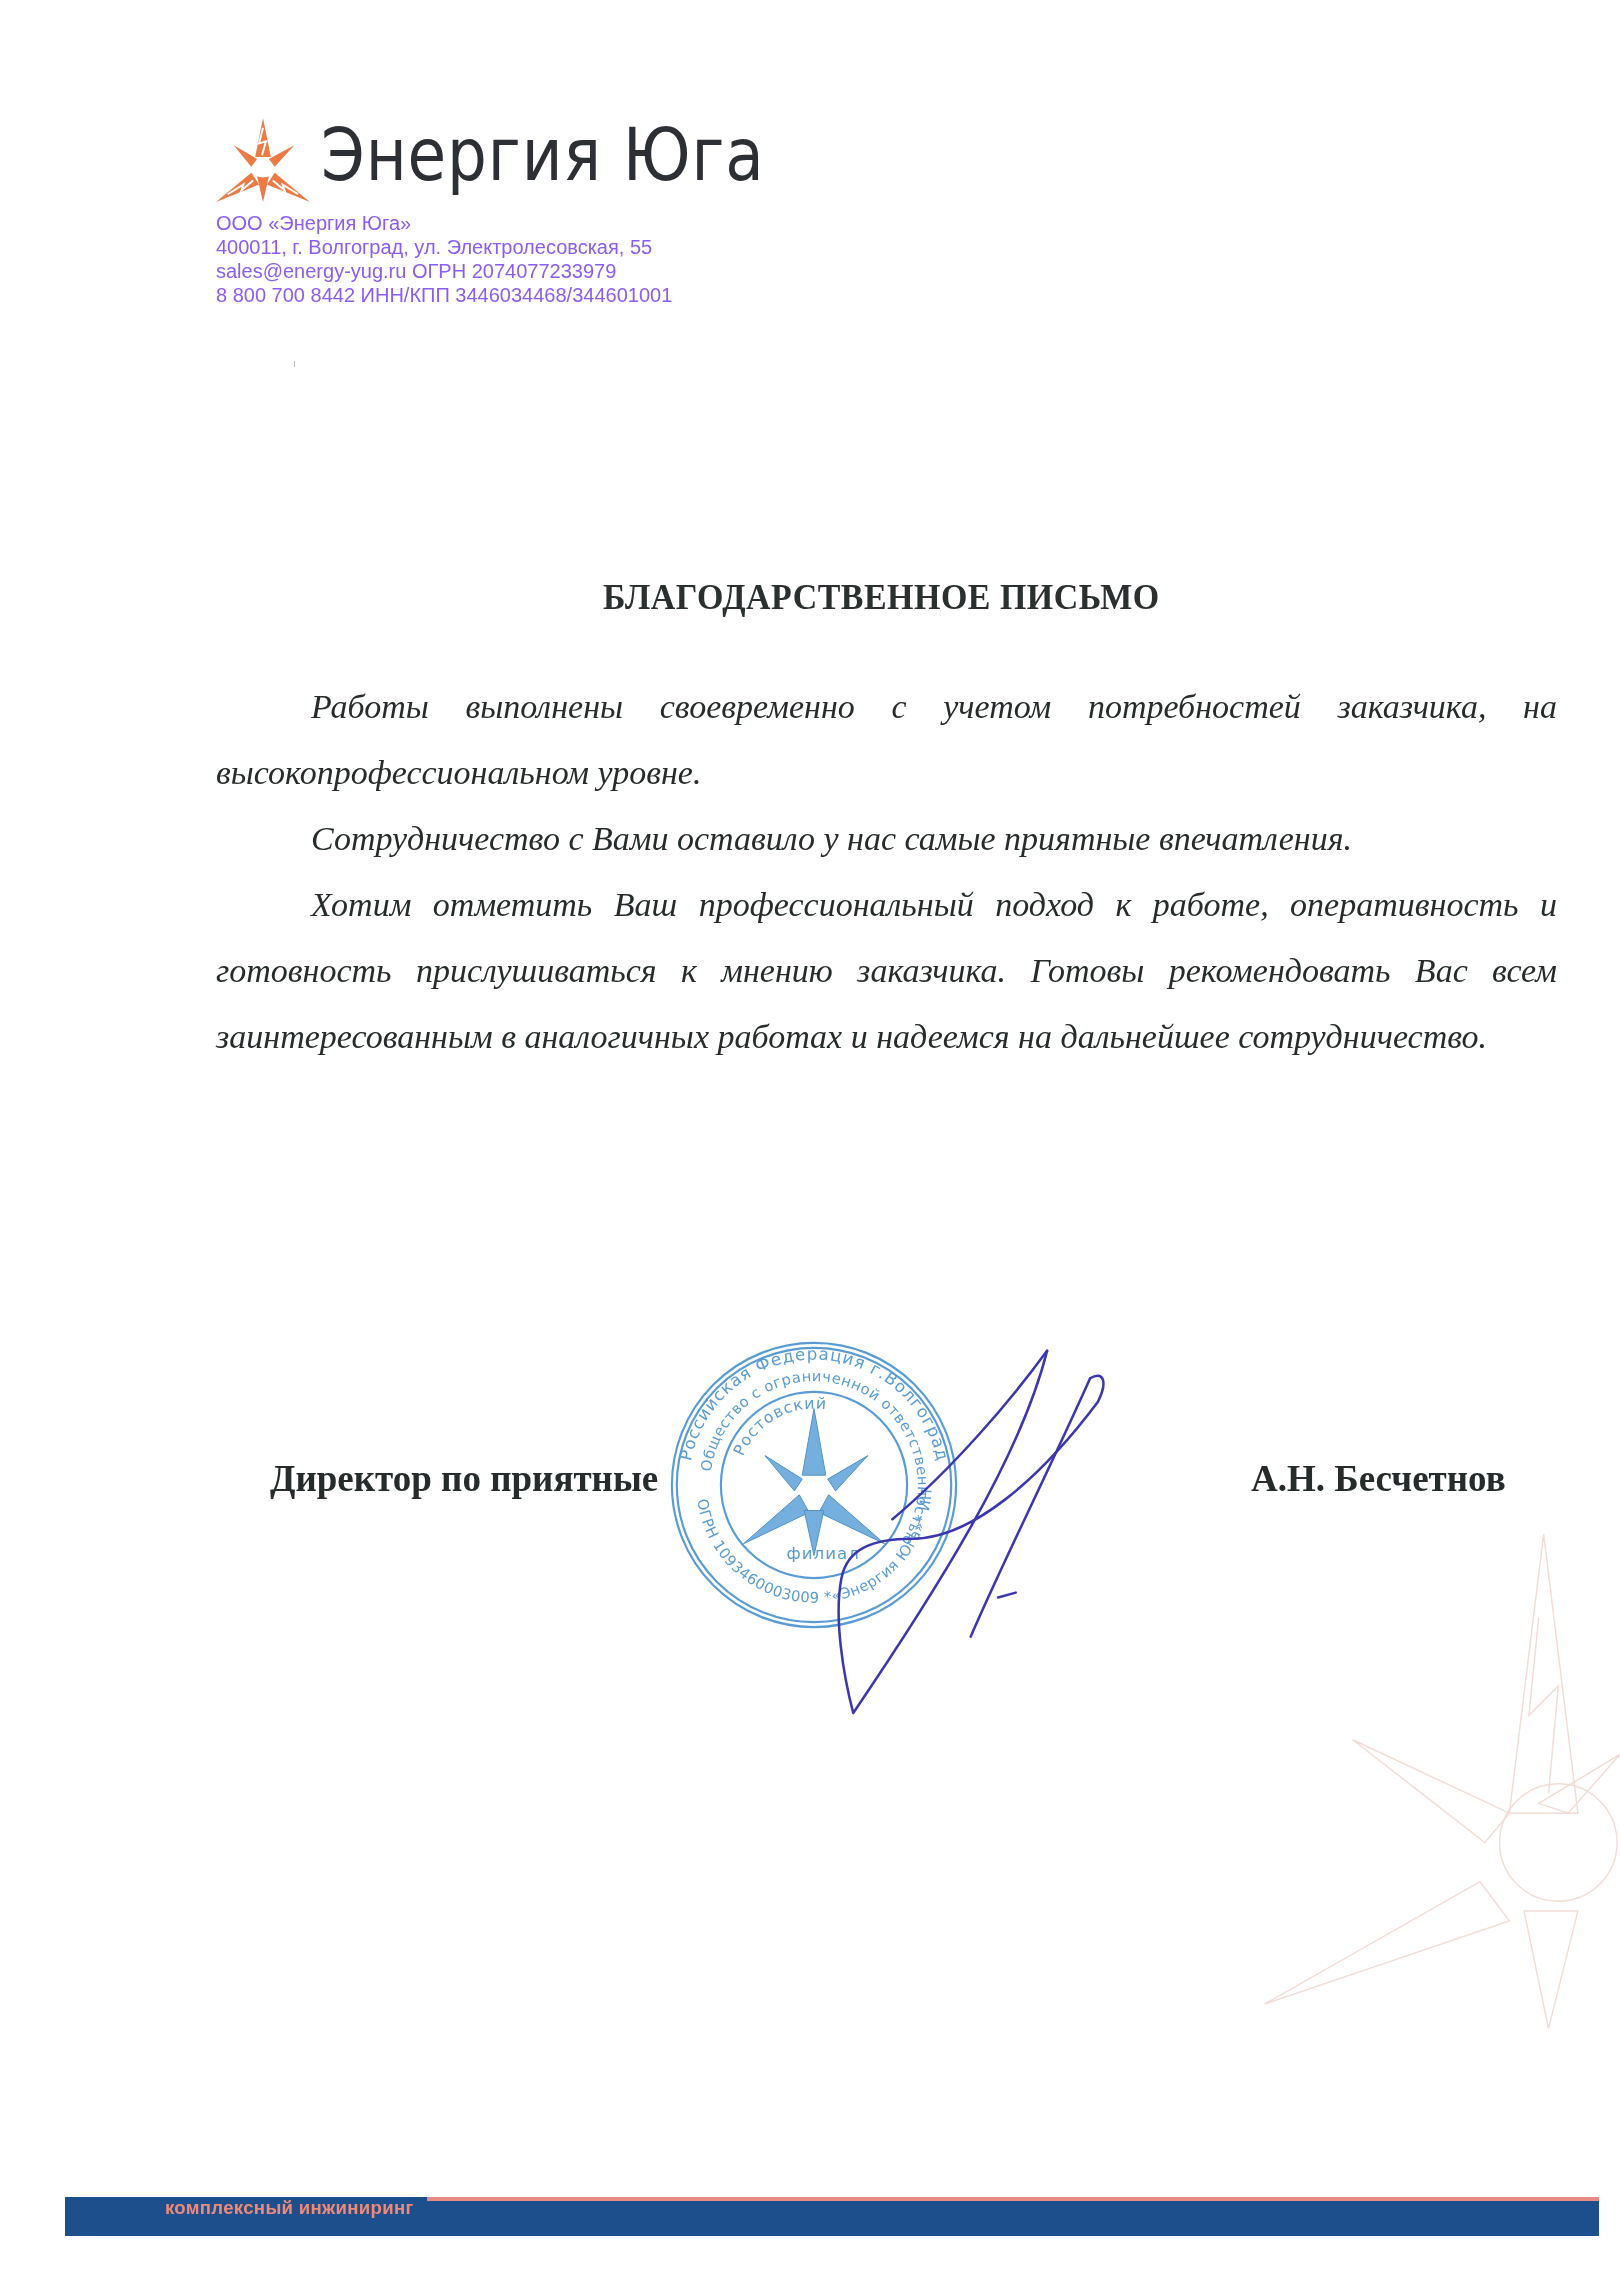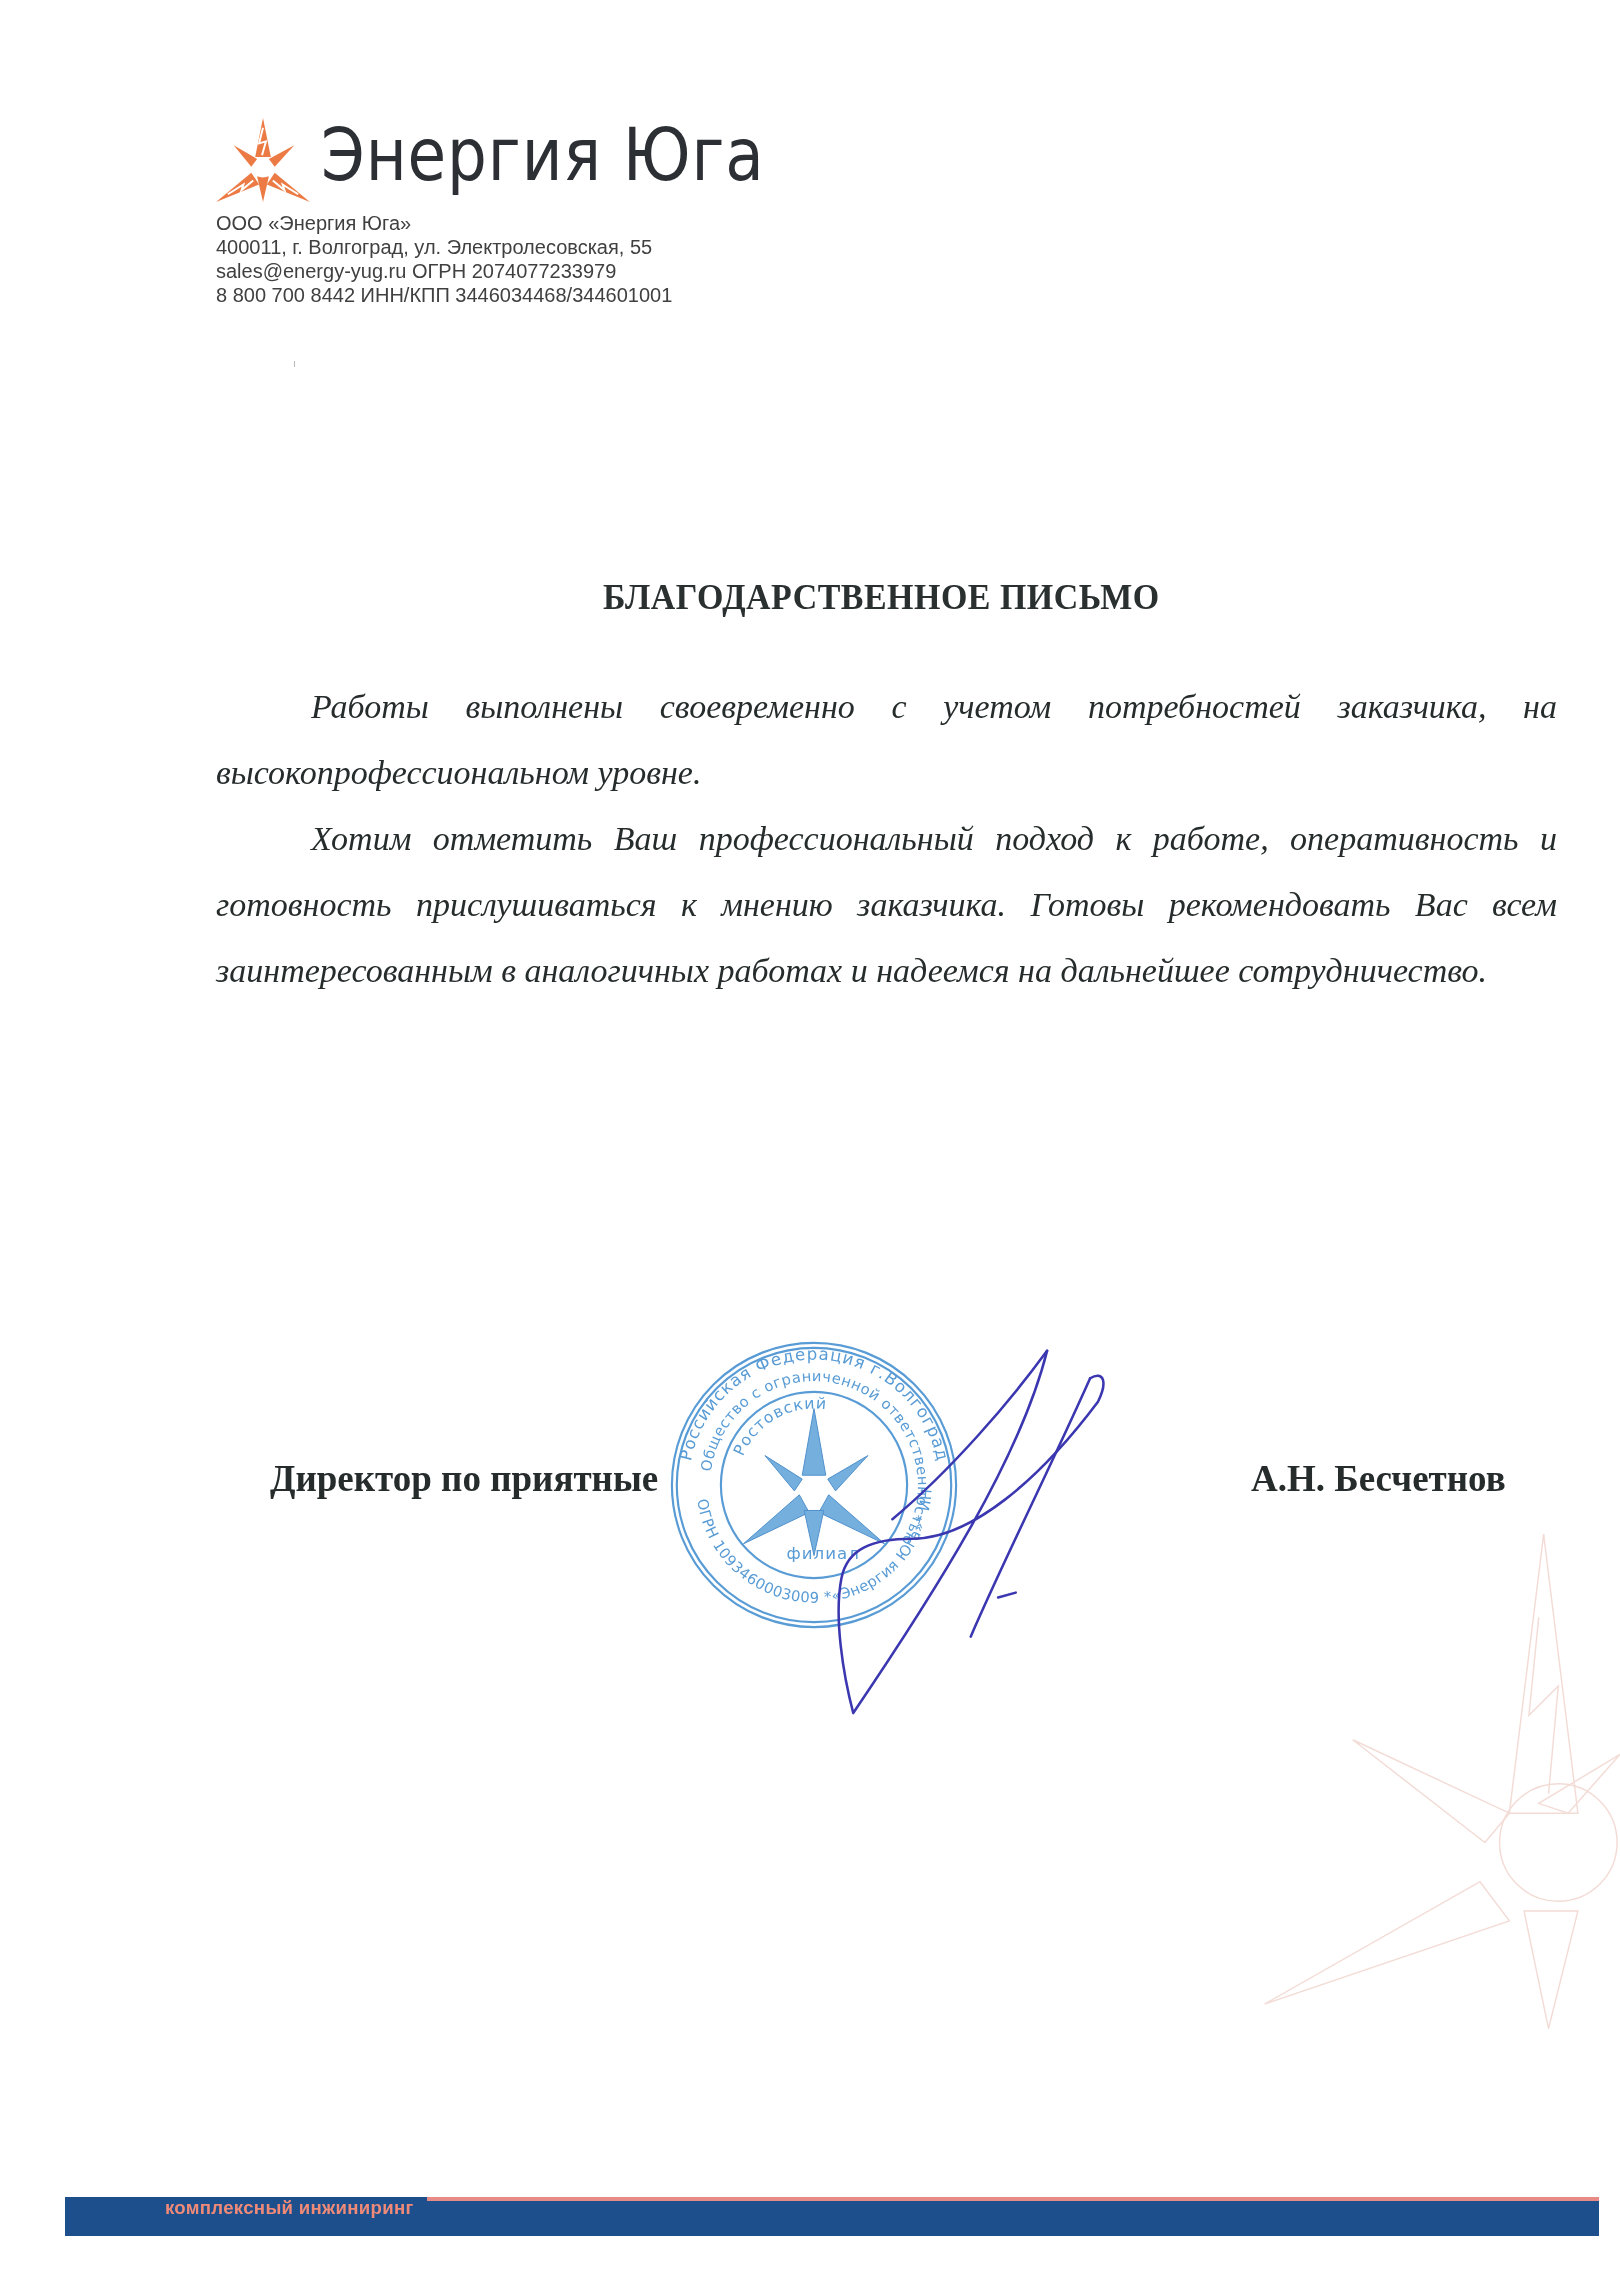--- a/index.html
+++ b/index.html
@@ -14,21 +14,21 @@
     .logo-icon { left: 214px; top: 116px; width: 98px; height: 88px; }
     .brand-name {
       left: 321px; top: 110px;
       font-family: "DejaVu Sans", sans-serif; font-size: 73px; line-height: 90px;
       color: #2c3035; letter-spacing: 1px; transform: scaleX(0.86); transform-origin: left center;
       white-space: nowrap;
     }
     .contacts {
       left: 216px; top: 211px;
       font-family: "Liberation Sans", sans-serif; font-size: 20px; line-height: 24px;
-      color: #404040; white-space: nowrap;
+      color: #8b5cf6; white-space: nowrap;
     }
     .contacts div { height: 24px; }
     .tiny-mark { left: 294px; top: 361px; width: 1px; height: 5.9px; background: #bbb; }
 
     
     .title {
       left: 0; width: 1620px; top: 576px; text-align: center;
       font-family: "Liberation Serif", serif; font-weight: bold; font-size: 35px; line-height: 43px;
       color: #2a3030; letter-spacing: 0.5px; padding-left: 147px; box-sizing: border-box;
       transform: scaleX(0.97);
@@ -97,20 +97,21 @@
   <div>400011, г. Волгоград, ул. Электролесовская, 55</div>
   <div>sales@energy-yug.ru ОГРН 2074077233979</div>
   <div>8 800 700 8442 ИНН/КПП 3446034468/344601001</div>
 </div>
 <div class="abs tiny-mark"></div>
 
 <div class="abs title">БЛАГОДАРСТВЕННОЕ ПИСЬМО</div>
 
 <div class="abs body-text">
   <p>Работы выполнены своевременно с учетом потребностей заказчика, на высокопрофессиональном уровне.</p>
+  <p>Сотрудничество с Вами оставило у нас самые приятные впечатления.</p>
   <p>Хотим отметить Ваш профессиональный подход к работе, оперативность и готовность прислушиваться к мнению заказчика. Готовы рекомендовать Вас всем заинтересованным в аналогичных работах и надеемся на дальнейшее сотрудничество.</p>
 </div>
 
 <svg class="abs watermark" viewBox="0 0 383 520">
   <g fill="none" stroke="#f3dcd6" stroke-width="1.5">
     <polygon points="305,15 340,300 270,300"></polygon>
     <polygon points="20,495 240,370 270,410"></polygon>
     <polygon points="110,225 270,300 245,330"></polygon>
     <polygon points="383,240 330,300 300,290"></polygon>
     <polygon points="310,520 285,400 340,400"></polygon>

